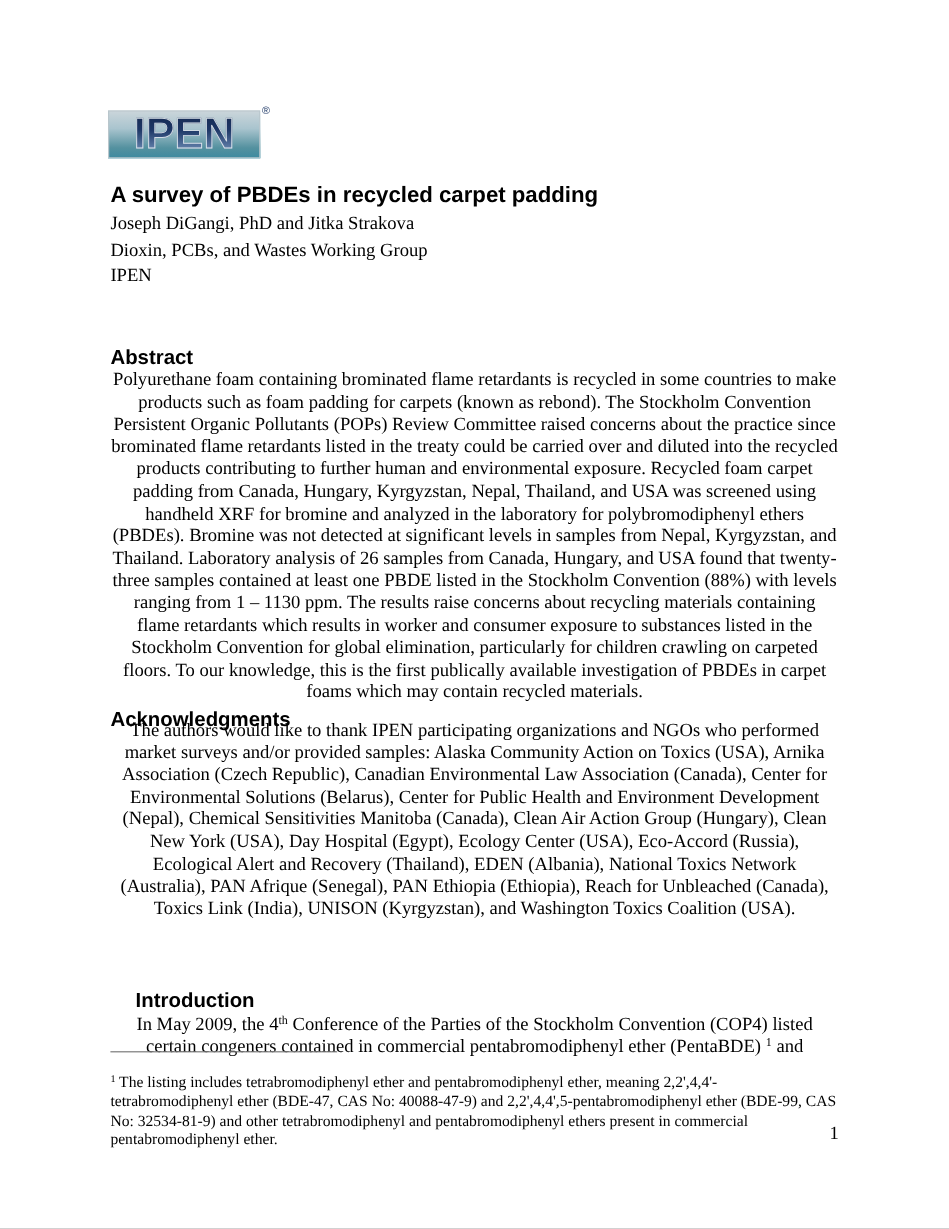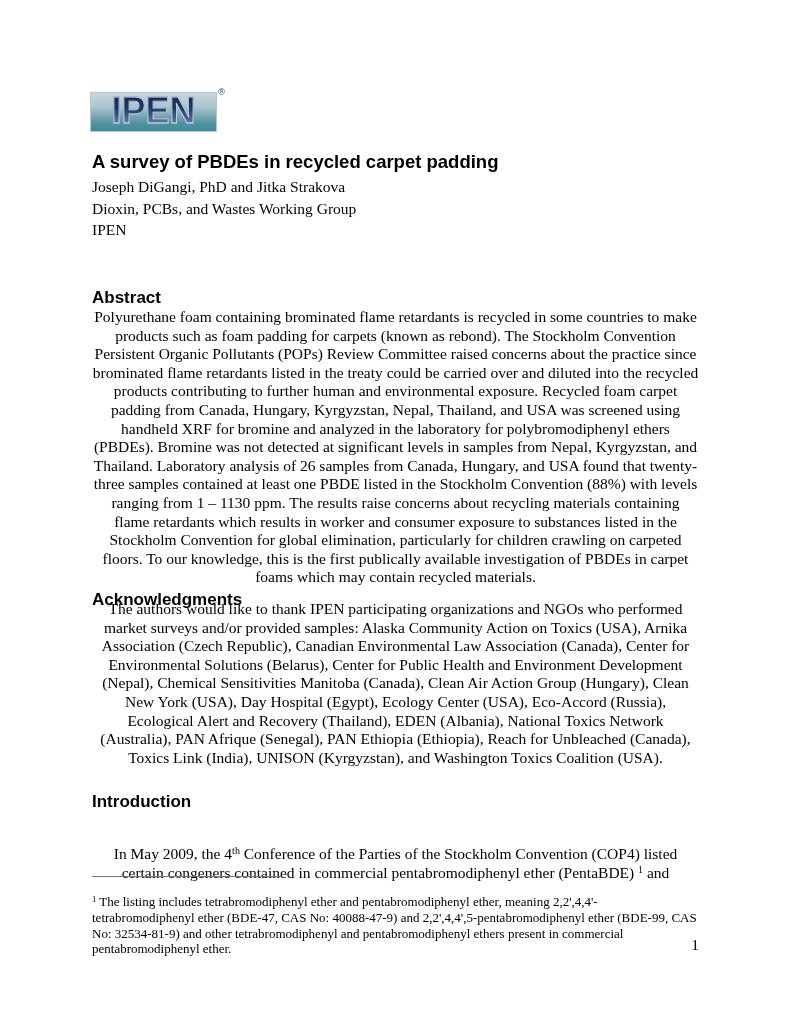--- a/index.html
+++ b/index.html
@@ -74,21 +74,21 @@
     left: 92px;
     width: 607px;
     font-family: "Liberation Sans", sans-serif;
     font-weight: bold;
     font-size: 17px;
     line-height: 21px;
     color: #000000;
   }
   .h-abstract { top: 287px; }
   .h-ack      { top: 589px; }
-  .h-intro    { top: 791px; }
+  .h-intro    { top: 823px; margin-left: 21px; }
   .body-text {
     font-family: "Liberation Serif", serif;
     font-size: 15.5px;
     line-height: 18.6px;
     text-align: center;
   }
   .abstract-body { top: 308px; }
   .ack-body      { top: 600px; }
   .intro-body    { top: 845px; }
   sup.ref {

